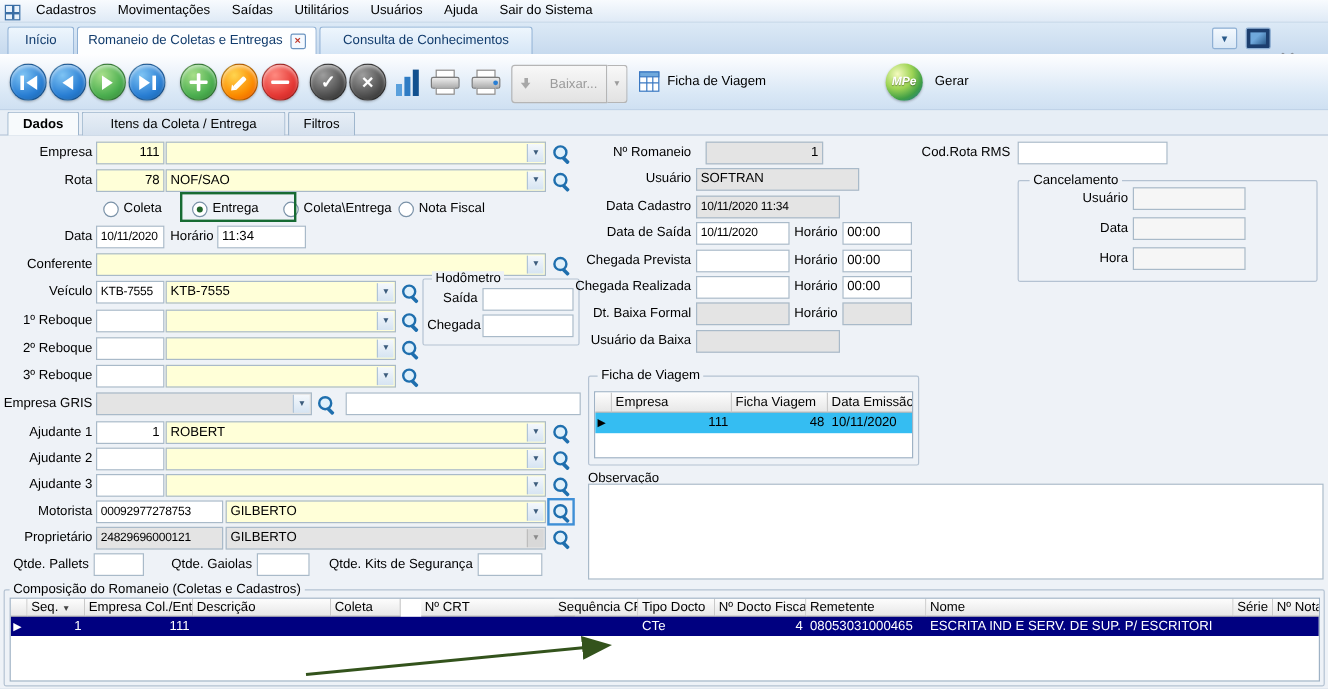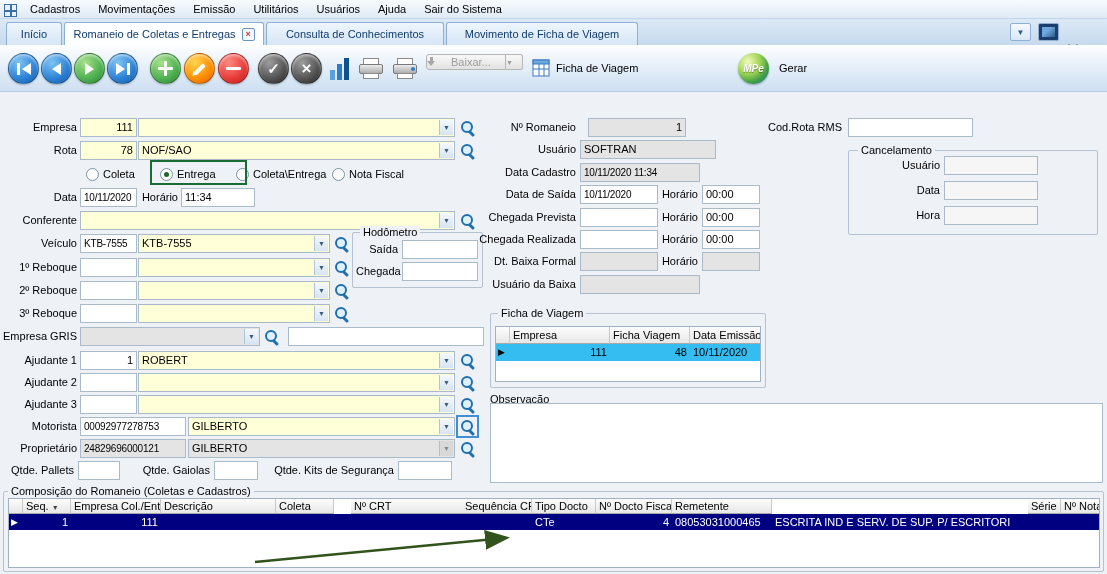--- a/index.html
+++ b/index.html
@@ -53,22 +53,22 @@
   .pencilico::after{content:"";position:absolute;left:1px;top:11px;width:0;height:0;
     border-top:3px solid transparent;border-bottom:3px solid transparent;border-right:4px solid #fff;transform:rotate(-45deg)}
   .glyph{color:#fff;font-weight:bold;line-height:1}
   .chartico{position:absolute;top:13px;height:22px;display:flex;align-items:flex-end;gap:2px}
   .chartico i{display:block;width:5px}
   .printer{position:absolute;top:13px;width:26px;height:22px}
   .printer .p-top{position:absolute;left:5px;top:0;width:16px;height:7px;background:#fff;border:1px solid #8a8a8a}
   .printer .p-body{position:absolute;left:1px;top:6px;width:24px;height:10px;background:linear-gradient(#ececec,#aeaeae);border:1px solid #7a7a7a;border-radius:2px}
   .printer .p-out{position:absolute;left:5px;top:15px;width:16px;height:6px;background:#fff;border:1px solid #8a8a8a}
   .p-dot{position:absolute;right:3px;top:9px;width:4px;height:4px;border-radius:50%;background:#2a7fd4}
-  .baixar{position:absolute;top:9px;height:16px;border:1px solid #b5b5b5;
-    background:linear-gradient(#f8f8f8,#e2e2e2);display:flex;align-items:center;gap:15px;color:#9b9b9b}
+  .baixar{position:absolute;top:9px;height:32px;border:1px solid #b5b5b5;
+    background:linear-gradient(#f8f8f8,#e2e2e2);display:flex;align-items:center;justify-content:center;gap:15px;color:#9b9b9b}
   .dl-ico{position:relative;width:9px;height:11px}
   .dl-ico::before{content:"";position:absolute;left:3px;top:0;width:3px;height:5px;background:#a7a7a7}
   .dl-ico::after{content:"";position:absolute;left:0;top:4px;width:0;height:0;border-left:4px solid transparent;border-right:4px solid transparent;border-top:5px solid #a7a7a7}
   .ficha-btn{position:absolute;top:9px;height:28px;display:flex;align-items:center;gap:6px}
   .logo{position:absolute;top:8px;width:31px;height:31px;border-radius:50%;
     background:radial-gradient(circle at 32% 28%,#f4fabe,#9ed455 40%,#3f9e46 68%,#1f6fae);
     display:flex;align-items:center;justify-content:center;color:#fff;font-style:italic;font-weight:bold;font-size:10px;
     text-shadow:0 1px 1px rgba(0,0,0,.4);box-shadow:0 1px 2px rgba(0,0,0,.3)}
 
   
@@ -127,40 +127,37 @@
 </style>
 </head>
 <body>
 
 <div id="app">
 
   <div id="menubar">
     <span class="appicon"></span>
     <span class="menu-item">Cadastros</span>
     <span class="menu-item">Movimentações</span>
-    <span class="menu-item">Emissão</span>
+    <span class="menu-item">Saídas</span>
     <span class="menu-item">Utilitários</span>
     <span class="menu-item">Usuários</span>
     <span class="menu-item">Ajuda</span>
     <span class="menu-item">Sair do Sistema</span>
   </div>
 
   <div id="tabstrip">
     <div class="doctab" style="left:6px;width:56px">
       <span>Início</span>
     </div>
     <div class="doctab active" style="left:64px;width:200px">
       <span>Romaneio de Coletas e Entregas</span>
       <span class="closebox">×</span>
     </div>
     <div class="doctab" style="left:266px;width:178px">
       <span>Consulta de Conhecimentos</span>
-    </div>
-    <div class="doctab" style="left:446px;width:192px">
-      <span>Movimento de Ficha de Viagem</span>
     </div>
     <div class="mini-btn" style="left:1010px;width:21px">
       <span style="font-size:8px;color:#2a5a8a">▼</span>
     </div>
     <div class="mini-btn imgico" style="left:1038px;width:21px"></div>
     <div class="mini-btn toolsico" style="left:1064px;width:21px;border:none;background:transparent"></div>
     <div class="mini-btn pinico" style="left:1090px;width:15px;border:none;background:transparent"></div>
   </div>
 
   <div id="toolbar">
@@ -232,20 +229,31 @@
       </svg>
       <span>Ficha de Viagem</span>
     </div>
 
     <div class="logo" style="left:738px">
       <span>MPe</span>
     </div>
     <span class="llbl" style="left:779px;top:14px">Gerar</span>
   </div>
 
+  <div id="pagetabs">
+    <div class="ptab active" style="left:6px;width:60px">
+      <span>Dados</span>
+      </div>
+    <div class="ptab" style="left:68px;width:170px">
+      <span>Itens da Coleta / Entrega</span>
+      </div>
+    <div class="ptab" style="left:240px;width:56px">
+      <span>Filtros</span>
+      </div>
+  </div>
 
   <span class="lbl" style="left:2px;width:75px;top:118px">Empresa</span>
   <div class="fld yellow num" style="left:80px;top:118px;width:57px">111</div>
   <div class="fld yellow combo" style="left:138px;top:118px;width:317px">
     <span class="dd">▼</span>
     </div>
   <span class="mag" style="left:458px;top:118px"></span>
 
   <span class="lbl" style="left:2px;width:75px;top:141px">Rota</span>
   <div class="fld yellow num" style="left:80px;top:141px;width:57px">78</div>
@@ -427,20 +435,21 @@
     <span class="gh" style="left:0;width:14px;height:15px;line-height:15px"></span>
     <span class="gh" style="left:14px;width:48px;height:15px;line-height:15px"><span>Seq.</span><span class="sortarrow">▼</span></span>
     <span class="gh" style="left:62px;width:90px;height:15px;line-height:15px">Empresa Col./Ent.</span>
     <span class="gh" style="left:152px;width:115px;height:15px;line-height:15px">Descrição</span>
     <span class="gh" style="left:267px;width:58px;height:15px;line-height:15px">Coleta</span>
     <span class="gh" style="left:342px;width:128px;height:15px;line-height:15px">Nº CRT</span>
     <span class="gh" style="left:453px;width:70px;height:15px;line-height:15px">Sequência CRT</span>
     <span class="gh" style="left:523px;width:64px;height:15px;line-height:15px">Tipo Docto</span>
     <span class="gh" style="left:587px;width:76px;height:15px;line-height:15px">Nº Docto Fiscal</span>
     <span class="gh" style="left:663px;width:100px;height:15px;line-height:15px">Remetente</span>
+    <span class="gh" style="left:763px;width:256px;height:15px;line-height:15px">Nome</span>
     <span class="gh" style="left:1019px;width:33px;height:15px;line-height:15px">Série</span>
     <span class="gh" style="left:1052px;width:40px;height:15px;line-height:15px">Nº Nota Fis</span>
 
     <div id="comp-row">
       <span class="rowind" style="line-height:16px">▶</span>
       <span class="gcell num" style="left:14px;width:48px;line-height:16px">1</span>
       <span class="gcell num" style="left:62px;width:90px;line-height:16px">111</span>
       <span class="gcell" style="left:523px;width:64px;line-height:16px">CTe</span>
       <span class="gcell num" style="left:587px;width:76px;line-height:16px">4</span>
       <span class="gcell" style="left:663px;width:100px;line-height:16px">08053031000465</span>

